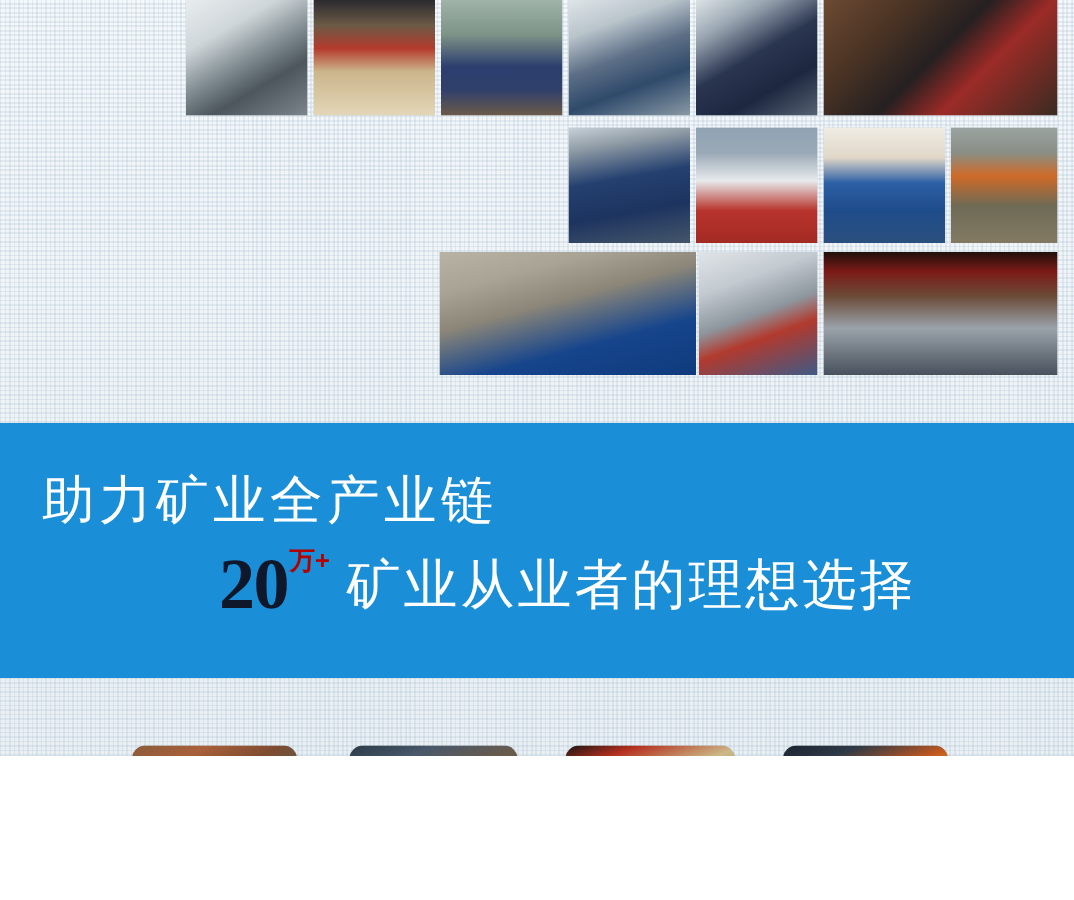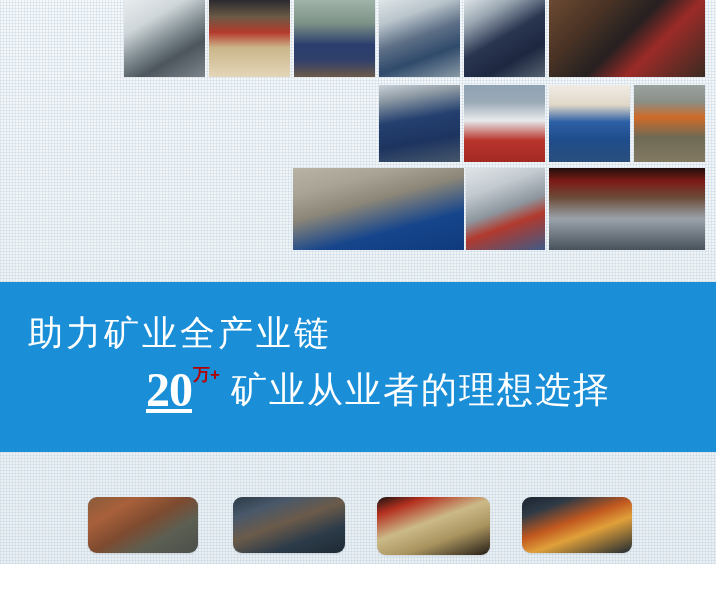--- a/index.html
+++ b/index.html
@@ -6,21 +6,21 @@
     margin: 0;
     padding: 0;
     background: #ffffff;
   }
   body {
     font-family: "Liberation Sans", sans-serif;
   }
   #page {
     position: relative;
     width: 716px;
-    height: 564px;
+    height: 504px;
     overflow: hidden;
     background:
       repeating-linear-gradient(0deg, rgba(160,185,205,0.22) 0px, rgba(160,185,205,0.22) 1px, rgba(0,0,0,0) 1px, rgba(0,0,0,0) 3px),
       repeating-linear-gradient(90deg, rgba(160,185,205,0.22) 0px, rgba(160,185,205,0.22) 1px, rgba(0,0,0,0) 1px, rgba(0,0,0,0) 3px),
       linear-gradient(180deg, #f5f8fa 0%, #eef3f6 55%, #e9eff3 100%);
   }
 
   
   .collage { position: absolute; left: 0; top: 0; width: 716px; height: 282px; }
   .tile {
@@ -132,21 +132,21 @@
       </div>
       <div class="tile" style="left: 549px; top: 168px; width: 156px; height: 82px;">
         <div class="ph" title="large group photo at 2017 China mining technology conference" style="background: linear-gradient(rgb(32, 16, 12) 0%, rgb(124, 26, 22) 16%, rgb(107, 75, 56) 36%, rgb(154, 162, 170) 62%, rgb(72, 82, 92) 100%);"></div>
       </div>
     </div>
 
   <div class="banner" id="banner" style="top: 282px; height: 170px; background: rgb(26, 143, 216);">
     <div class="banner-line1" style="left: 28px; top: 28px;">助力矿业全产业链</div>
     <div class="banner-line2" style="left: 146px; top: 82px;">
       <span>
-        <span class="big-num" style="color: #ffffff; text-decoration: underline;">20</span><span class="sup-wan" style="color: rgb(179, 0, 0);">万+</span>
+        <span class="big-num" style="color: #0f172a;">20</span><span class="sup-wan" style="color: rgb(179, 0, 0);">万+</span>
       </span>
       <span class="banner-tail" style="color: rgb(255, 255, 255);">矿业从业者的理想选择</span>
     </div>
   </div>
 
   <div id="thumbs">
       <div class="thumb" style="left: 88px; top: 497px; width: 110px; height: 56px;">
         <div class="ph" title="geologist taking notes at red rock outcrop" style="background: linear-gradient(150deg, rgb(138, 91, 60) 0%, rgb(168, 96, 58) 24%, rgb(126, 75, 48) 48%, rgb(92, 95, 82) 70%, rgb(74, 79, 74) 100%);"></div>
       </div>
       <div class="thumb" style="left: 233px; top: 497px; width: 112px; height: 56px;">

